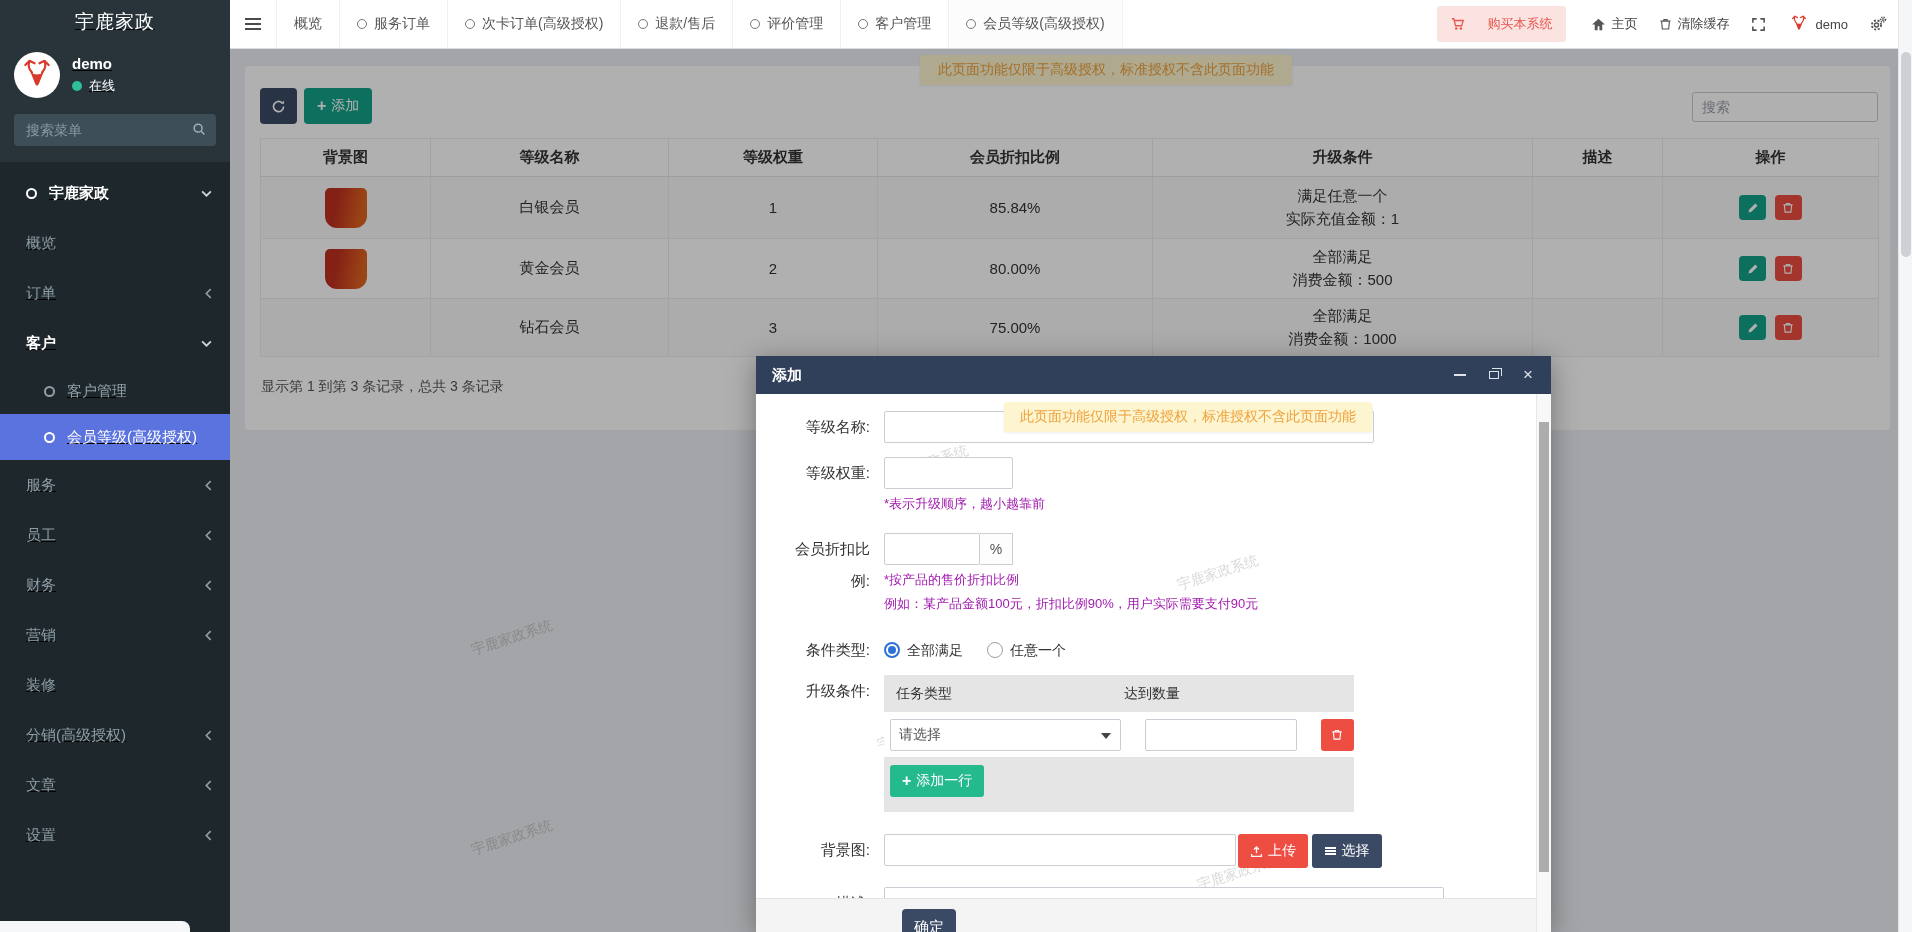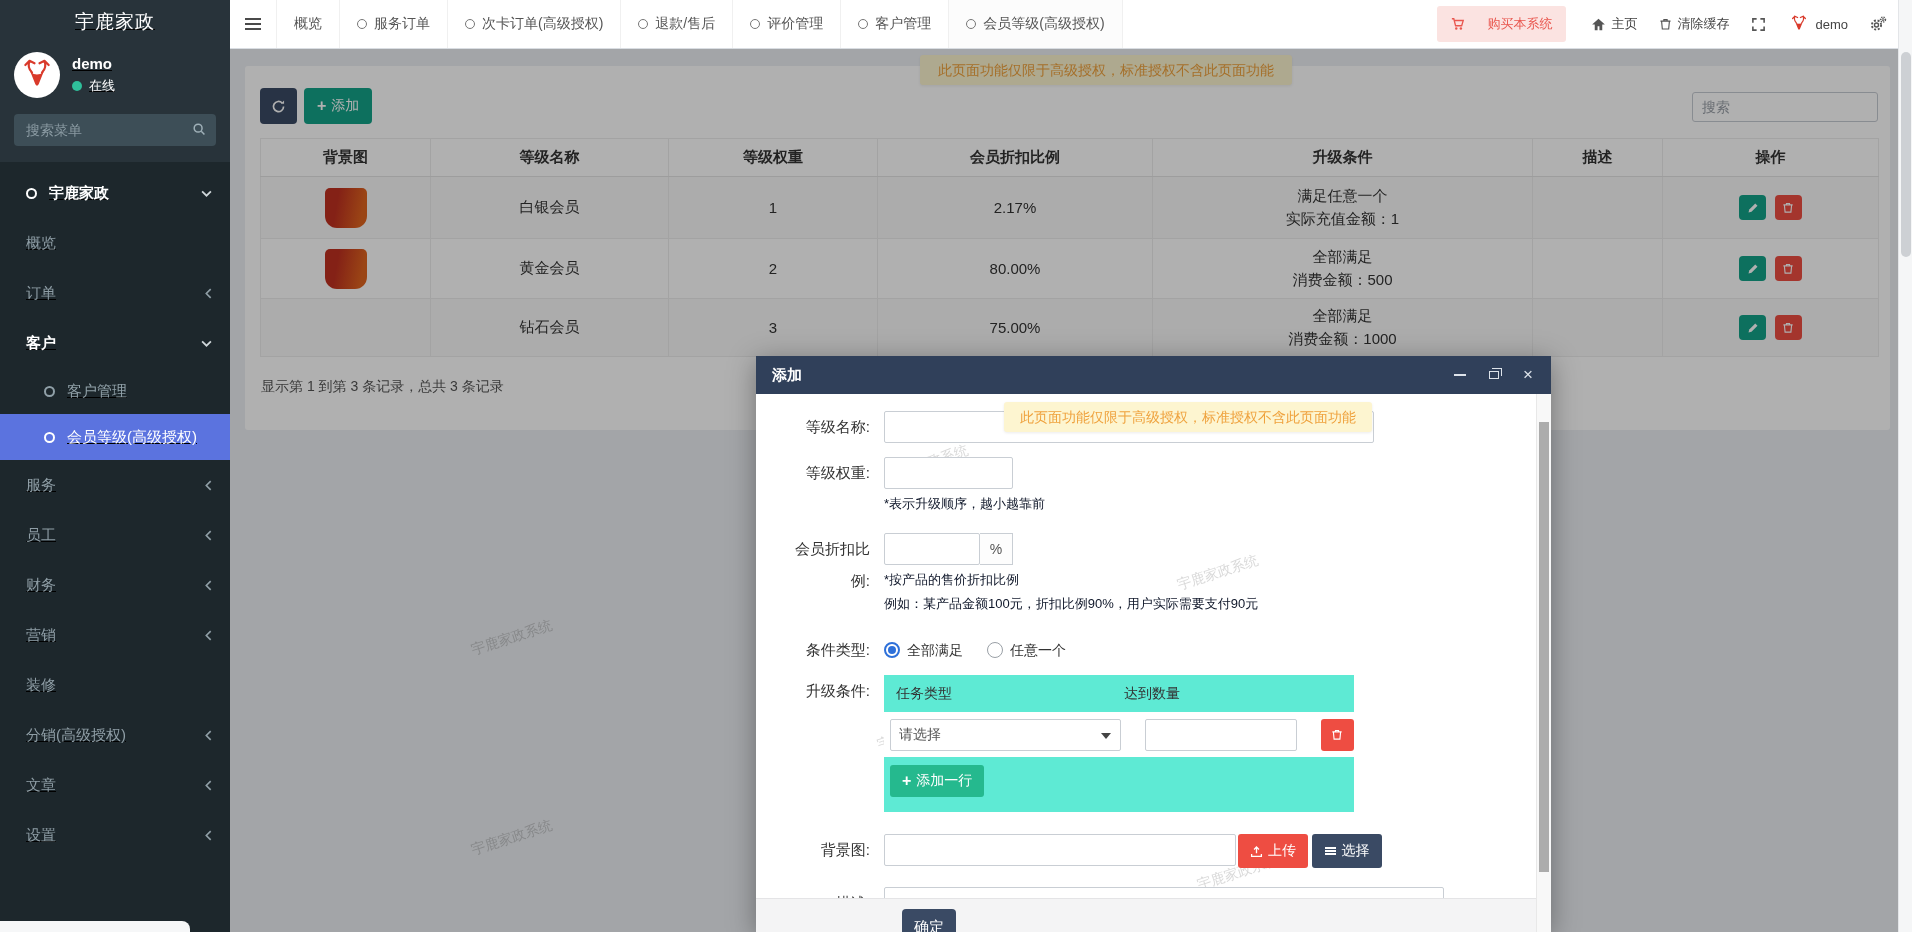--- a/index.html
+++ b/index.html
@@ -42,21 +42,21 @@
   .tab .circ { display:inline-block; width:10px; height:10px; border:1.5px solid #777; border-radius:50%; margin-right:7px; }
   .tab.active { background:#fcfcfc; }
   .nav-right { margin-left:auto; display:flex; align-items:center; padding-right:14px; }
   .buy-btn { display:flex; align-items:center; gap:22px; background:#fbe3e1; color:#e9574f; font-size:13px; padding:9px 14px; border-radius:3px; margin-right:14px; cursor:pointer; border:none; }
   .nav-act { display:flex; align-items:center; gap:5px; color:#444; font-size:13px; margin:0 11px; cursor:pointer; background:none; border:none; }
   .nav-act svg { color:#555; }
   .mini-logo { width:22px; height:22px; }
 
   
   .content { position:absolute; left:230px; top:49px; right:0; bottom:0; background:#edf0f4; }
-  .toast { position:absolute; background:#fdf5d0; color:#efa23d; font-size:14px; text-align:center; border-radius:3px; box-shadow:0 1px 3px rgba(0,0,0,.08); }
+  .toast { position:absolute; background:#fdf5d0; color:#efa23d; font-size:14px; text-align:center; border-radius:3px; box-shadow:0 1px 3px rgba(0,0,0,.08);font-family:Liberation Mono, monospace; }
   .toast-outer { left:690px; top:6px; width:372px; height:30px; line-height:30px; z-index:5; }
   .panel { position:absolute; left:15px; top:17px; right:22px; height:364px; background:#fff; border-radius:3px; }
   .btn { border:none; cursor:pointer; border-radius:4px; color:#fff; font-size:14px; }
   .btn-refresh { position:absolute; left:15px; top:22px; width:37px; height:36px; background:#3a4a64; display:flex; align-items:center; justify-content:center; }
   .btn-add { position:absolute; left:59px; top:22px; height:36px; padding:0 13px; background:#13a288; display:flex; align-items:center; gap:5px; }
   .plus-g { font-size:16px; font-weight:bold; }
   .tbl-search { position:absolute; right:12px; top:26px; width:186px; height:30px; border:1px solid #c6cbd2; border-radius:3px; padding:0 9px; font-size:14px; color:#555; background:#fff; outline:none; }
   .tbl-search::placeholder { color:#9aa0a8; }
 
   table.grid { position:absolute; left:15px; top:72px; width:1618px; border-collapse:collapse; table-layout:fixed; }
@@ -90,27 +90,27 @@
   .mc-min i { display:block; width:12px; height:2px; background:#dde3ea; }
   .mc-max i { display:block; width:10px; height:8px; border:1.5px solid #dde3ea; position:relative; }
   .mc-max i::before { content:''; position:absolute; left:2px; top:-4px; width:9px; height:7px; border:1.5px solid #dde3ea; border-bottom:none; border-left:none; }
   .mc-close { font-size:17px; line-height:14px; }
   .m-body { position:absolute; top:38px; left:0; right:0; bottom:0; background:#fff; overflow:hidden; }
   .m-toast { left:248px; top:8px; width:368px; height:30px; line-height:30px; z-index:40; }
   .m-form { padding:17px 0 0 20px; position:relative; z-index:10; }
   .frow { display:flex; align-items:flex-start; }
   .frow > label { width:108px; text-align:right; padding-right:14px; font-size:15px; color:#333; line-height:32px; flex:none; }
   .inp { height:32px; border:1px solid #c9ced4; border-radius:2px; padding:0 8px; font-size:14px; color:#333; outline:none; background:#fff; }
-  .help { font-size:13px; color:#0f172a; margin-top:6px; }
+  .help { font-size:13px; color:#a21caf; margin-top:6px; }
   .addon { width:33px; height:32px; border:1px solid #c9ced4; border-left:none; text-align:center; line-height:30px; color:#555; font-size:14px; background:#fdfdfd; }
   .radio-opt { display:inline-flex; align-items:center; margin-right:24px; font-size:14px; color:#333; line-height:18px; cursor:pointer; }
   .rad { width:16px; height:16px; border:1.5px solid #9aa0a6; border-radius:50%; margin-right:7px; position:relative; background:#fff; }
   .rad.sel { border:2px solid #2e70d9; }
   .rad.sel::after { content:''; position:absolute; inset:2px; border-radius:50%; background:#2e70d9; }
-  .upanel { width:470px; background:#5eead4; }
+  .upanel { width:470px; background:#e5e5e5; }
   .uhead { display:flex; height:37px; line-height:37px; font-size:14px; color:#333; }
   .uhead .c1 { padding-left:12px; width:240px; }
   .urow { background:#fff; height:45px; display:flex; align-items:center; padding-left:6px; gap:24px; }
   .usel { width:237px; height:32px; border:1px solid #c9ced4; border-radius:2px; background:#fff; display:flex; align-items:center; padding:0 8px; font-size:14px; color:#555; position:relative; cursor:pointer; }
   .usel::after { content:''; position:absolute; right:9px; top:13px; border:5px solid transparent; border-top:6px solid #444; }
   .uinp { width:152px; }
   .utrash { width:34px; height:32px; background:#ee4d42; border:none; border-radius:3px; cursor:pointer; display:flex; align-items:center; justify-content:center; }
   .ufoot { height:55px; padding:8px 0 0 6px; }
   .btn-addrow { height:32px; background:#25b98e; padding:0 12px; display:inline-flex; align-items:center; gap:5px; border-radius:3px; }
   .bg-row .inp { width:352px; }
@@ -376,21 +376,21 @@
             <th>操作</th>
           </tr>
         </thead>
         <tbody>
           <tr class="r0">
             <td>
                 <div class="thumb"></div>
               </td>
             <td>白银会员</td>
             <td>1</td>
-            <td>2.17%</td>
+            <td>85.84%</td>
             <td class="cond">
                 <div>满足任意一个</div>
                 <div>实际充值金额：1</div>
               </td>
             <td></td>
             <td>
               <button class="act-btn act-edit">
                   <svg width="12" height="12" viewBox="0 0 16 16">
                     <path d="M2 14l1-4 8-8 3 3-8 8z" fill="#fff"></path>
                   </svg>

